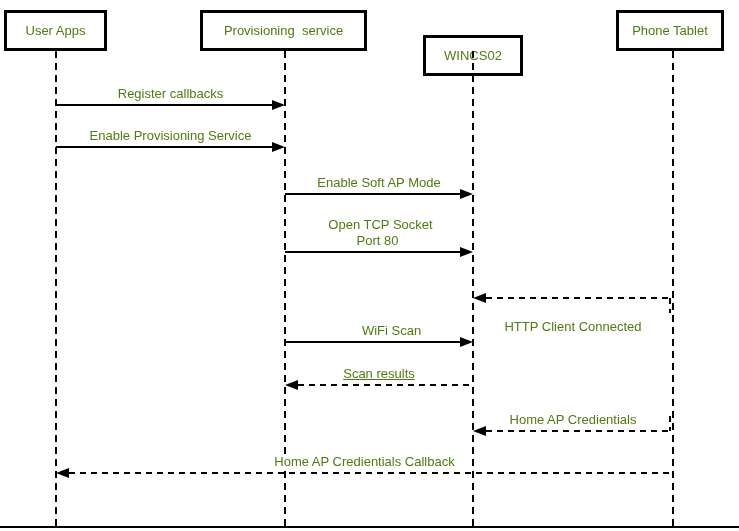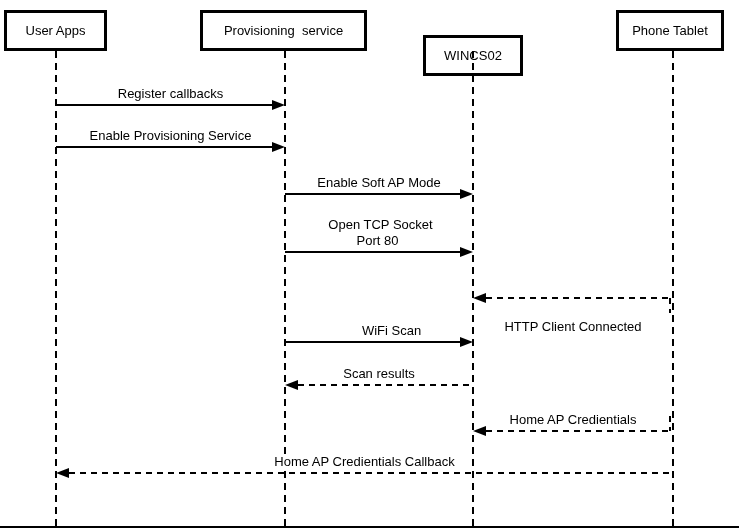--- a/index.html
+++ b/index.html
@@ -7,21 +7,21 @@
     padding: 0;
     background: #ffffff;
   }
   #canvas {
     position: relative;
     width: 739px;
     height: 531px;
     background: #ffffff;
     overflow: hidden;
     font-family: "Liberation Sans", "DejaVu Sans", sans-serif;
-    color: #000000;
+    color: #4d7c0f;
   }
   .actor-box {
     position: absolute;
     box-sizing: border-box;
     border: 3px solid #000000;
     background: #ffffff;
     display: flex;
     align-items: center;
     justify-content: center;
     font-size: 13px;
@@ -105,21 +105,21 @@
 Port 80</span></div>
       <div class="msg-line-dashed" style="left: 486px; width: 185px; top: 297px;"></div>
       <div class="msg-elbow" style="left: 669px; top: 298px; height: 15px;"></div>
       <div class="arrowhead left" style="top: 293px; left: 473px;"></div>
       <div class="msg-label" style="left: 473px; width: 200px; top: 279px; margin-top: 40px;"><span>HTTP Client Connected</span></div>
       <div class="msg-line-solid" style="left: 285px; width: 175px; top: 341px;"></div>
       <div class="arrowhead right" style="top: 337px; left: 460px;"></div>
       <div class="msg-label" style="left: 285px; width: 213px; top: 323px;"><span>WiFi Scan</span></div>
       <div class="msg-line-dashed" style="left: 298px; width: 175px; top: 384px;"></div>
       <div class="arrowhead left" style="top: 380px; left: 285px;"></div>
-      <div class="msg-label" style="left: 285px; width: 188px; top: 366px;"><span>Scan results</span></div>
+      <div class="msg-label" style="left: 285px; width: 188px; top: 366px; text-decoration: underline;"><span>Scan results</span></div>
       <div class="msg-line-dashed" style="left: 486px; width: 185px; top: 430px;"></div>
       <div class="msg-elbow" style="left: 669px; top: 416px; height: 15px;"></div>
       <div class="arrowhead left" style="top: 426px; left: 473px;"></div>
       <div class="msg-label" style="left: 473px; width: 200px; top: 412px;"><span>Home AP Credientials</span></div>
       <div class="msg-line-dashed" style="left: 69px; width: 604px; top: 472px;"></div>
       <div class="arrowhead left" style="top: 468px; left: 56px;"></div>
       <div class="msg-label" style="left: 56px; width: 617px; top: 454px;"><span>Home AP Credientials Callback</span></div>
     </div>
   <div class="bottom-frame" style="top: 526px;"></div>
 </div>

